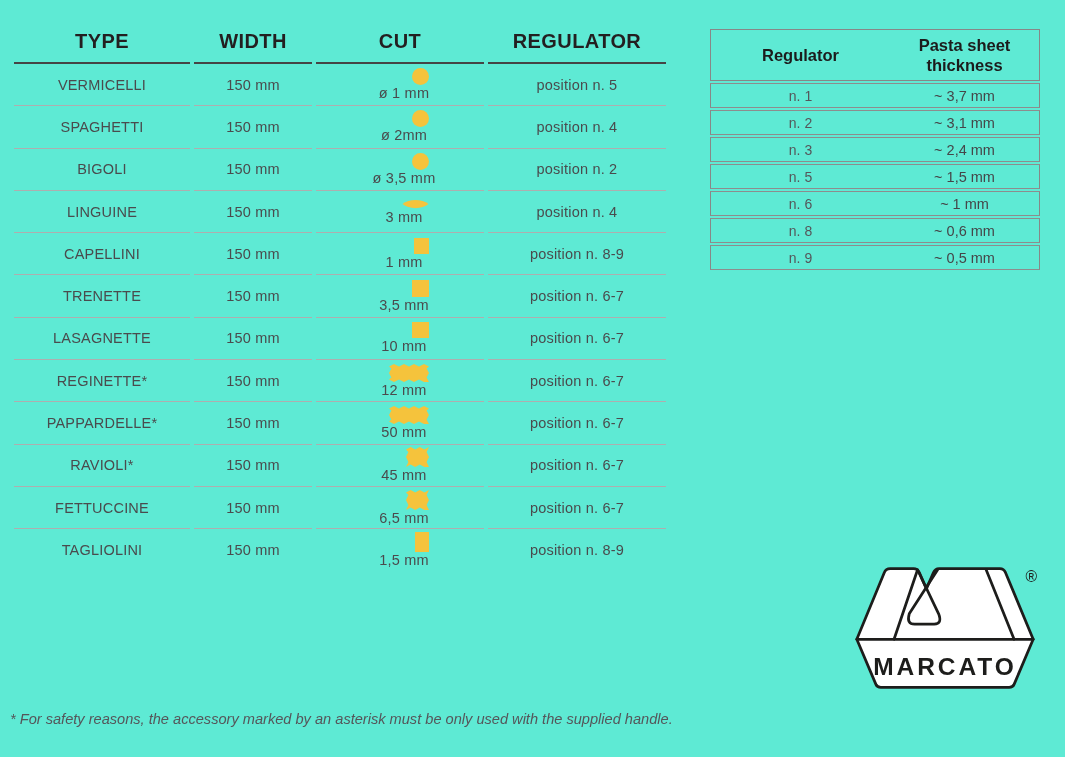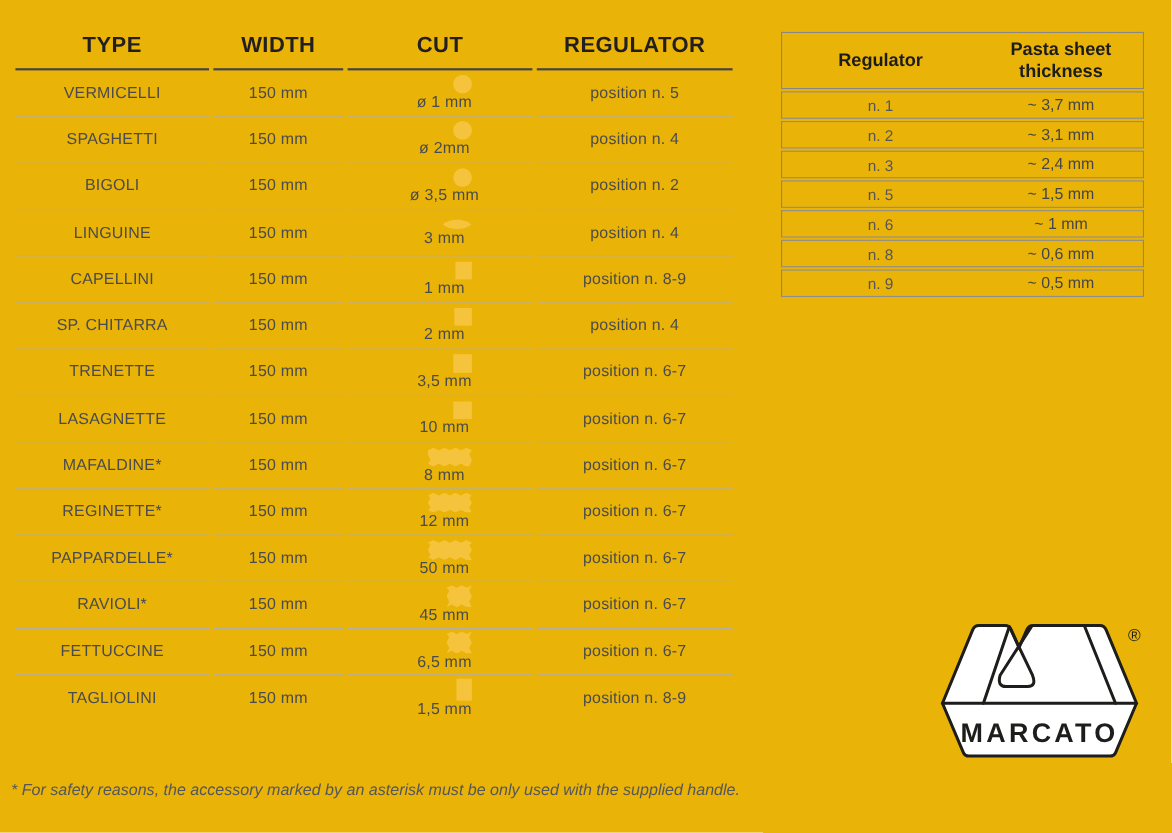--- a/index.html
+++ b/index.html
@@ -1,16 +1,16 @@
 <!DOCTYPE html>
 <html><head>
 <meta charset="utf-8">
 <style>
   html,body{margin:0;padding:0;background:#fff;}
-  .page{position:relative;width:1065px;height:757px;background:#eab308;overflow:hidden;
+  .page{position:relative;width:1065px;height:757px;background:#5eead4;overflow:hidden;
         font-family:"Liberation Sans","DejaVu Sans",sans-serif;}
 
   
   .main-table{position:absolute;left:10px;top:22px;width:660px;table-layout:fixed;
               border-collapse:separate;border-spacing:4px 0;}
   .main-table th{font-size:20px;font-weight:700;color:#231f20;letter-spacing:.4px;
                  padding:8px 0 9px;border-bottom:2.4px solid #454545;text-align:center;}
   .main-table td{height:41.3px;border-bottom:1.5px solid #aeaeae;font-size:14.5px;
                  color:#4a4b4d;text-align:center;padding:0;letter-spacing:.2px;}
   .main-table tr:last-child td{border-bottom:0;text-align:center;}
@@ -122,33 +122,20 @@
             <div class="cut-inner">
               <span class="shape-wrap">
                 <span style="width: 15px; height: 16px; background: rgb(245, 195, 60); display: inline-block;"></span>
               </span>
               <span class="cut-label">1 mm</span>
             </div>
           </td>
           <td>position n. 8-9</td>
         </tr>
         <tr>
-          <td>SP. CHITARRA</td>
-          <td>150 mm</td>
-          <td>
-            <div class="cut-inner">
-              <span class="shape-wrap">
-                <span style="width: 16px; height: 16px; background: rgb(245, 195, 60); display: inline-block;"></span>
-              </span>
-              <span class="cut-label">2 mm</span>
-            </div>
-          </td>
-          <td>position n. 4</td>
-        </tr>
-        <tr>
           <td>TRENETTE</td>
           <td>150 mm</td>
           <td>
             <div class="cut-inner">
               <span class="shape-wrap">
                 <span style="width: 17px; height: 17px; background: rgb(245, 195, 60); display: inline-block;"></span>
               </span>
               <span class="cut-label">3,5 mm</span>
             </div>
           </td>
@@ -156,35 +143,20 @@
         </tr>
         <tr>
           <td>LASAGNETTE</td>
           <td>150 mm</td>
           <td>
             <div class="cut-inner">
               <span class="shape-wrap">
                 <span style="width: 17px; height: 16px; background: rgb(245, 195, 60); display: inline-block;"></span>
               </span>
               <span class="cut-label">10 mm</span>
-            </div>
-          </td>
-          <td>position n. 6-7</td>
-        </tr>
-        <tr>
-          <td>MAFALDINE*</td>
-          <td>150 mm</td>
-          <td>
-            <div class="cut-inner">
-              <span class="shape-wrap">
-                <svg width="40" height="17" viewBox="0 0 40 17">
-                  <polygon points="0,2.4 5,0 10,2.4 15,0 20,2.4 25,0 30,2.4 35,0 40,2.4 37.6,5.7 40,11.3 37.6,17 35,17 30,14.6 25,17 20,14.6 15,17 10,14.6 5,17 0,14.6 2.4,11.3 0,5.7" fill="#F5C33C"></polygon>
-                </svg>
-              </span>
-              <span class="cut-label">8 mm</span>
             </div>
           </td>
           <td>position n. 6-7</td>
         </tr>
         <tr>
           <td>REGINETTE*</td>
           <td>150 mm</td>
           <td>
             <div class="cut-inner">
               <span class="shape-wrap">

